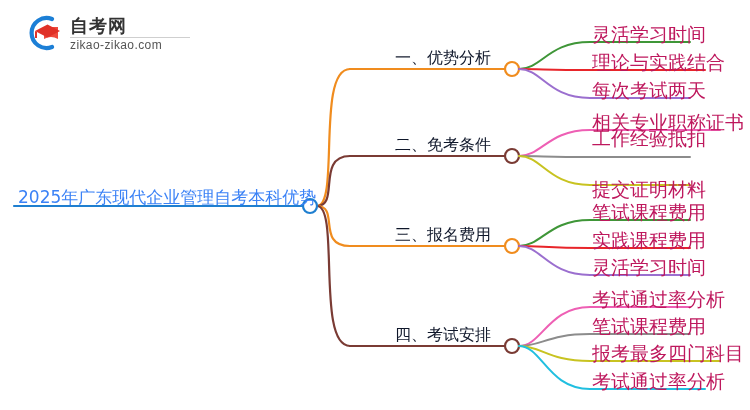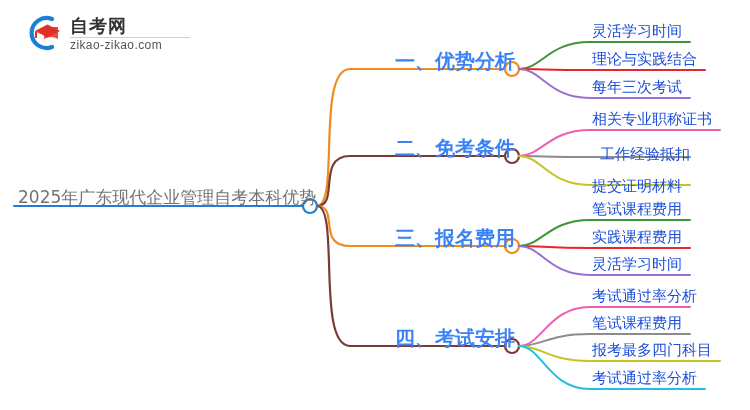--- a/index.html
+++ b/index.html
@@ -75,32 +75,31 @@
 
   
   .node-label {
     position: absolute;
     white-space: nowrap;
     color: #555555;
     font-family: "DejaVu Sans", "Liberation Sans", sans-serif;
   }
   .root-label {
     font-size: 17px;
-    color: #737373;
+    color: #3b82f6;
     left: 18px;
     top: 186px;
   }
   .branch-label {
-    font-size: 20px;
-    color: #3b82f6;
-    font-weight: bold;
+    font-size: 16px;
+    color: #0f172a;
   }
   .leaf-label {
-    font-size: 15px;
-    color: #1d4ed8;
+    font-size: 19px;
+    color: #be185d;
   }
 </style>
 </head>
 <body>
 
 <div id="mindmap">
 
   <div class="logo-block">
     <svg class="logo-mark" viewBox="0 0 42 38">
       <path d="M30 5 A15 15 0 1 0 30 33" fill="none" stroke="#1c7fd6" stroke-width="4.2" stroke-linecap="round"></path>
@@ -155,24 +154,24 @@
       <path d="M590 389 L705 389" fill="none" stroke="#21bfe0" stroke-width="2" stroke-linecap="round"></path>
       <circle cx="310" cy="206" r="7" fill="#ffffff" stroke="#1f7fd0" stroke-width="2.2"></circle>
     </svg>
 
   <div class="node-label root-label">2025年广东现代企业管理自考本科优势</div>
 
   <div id="labels">
       <div class="node-label branch-label" style="left: 395px; top: 48px;">一、优势分析</div>
       <div class="node-label leaf-label" style="left: 592px; top: 22px;">灵活学习时间</div>
       <div class="node-label leaf-label" style="left: 592px; top: 50px;">理论与实践结合</div>
-      <div class="node-label leaf-label" style="left: 592px; top: 78px;">每年三次考试</div>
+      <div class="node-label leaf-label" style="left: 592px; top: 78px;">每次考试两天</div>
       <div class="node-label branch-label" style="left: 395px; top: 135px;">二、免考条件</div>
       <div class="node-label leaf-label" style="left: 592px; top: 110px;">相关专业职称证书</div>
-      <div class="node-label leaf-label" style="left: 592px; top: 145px; margin-left: 8px;">工作经验抵扣</div>
+      <div class="node-label leaf-label" style="left: 592px; top: 126px;">工作经验抵扣</div>
       <div class="node-label leaf-label" style="left: 592px; top: 165px; margin-top: 12px;">提交证明材料</div>
       <div class="node-label branch-label" style="left: 395px; top: 225px;">三、报名费用</div>
       <div class="node-label leaf-label" style="left: 592px; top: 200px;">笔试课程费用</div>
       <div class="node-label leaf-label" style="left: 592px; top: 228px;">实践课程费用</div>
       <div class="node-label leaf-label" style="left: 592px; top: 255px;">灵活学习时间</div>
       <div class="node-label branch-label" style="left: 395px; top: 325px; text-align: right;">四、考试安排</div>
       <div class="node-label leaf-label" style="left: 592px; top: 287px;">考试通过率分析</div>
       <div class="node-label leaf-label" style="left: 592px; top: 314px;">笔试课程费用</div>
       <div class="node-label leaf-label" style="left: 592px; top: 341px;">报考最多四门科目</div>
       <div class="node-label leaf-label" style="left: 592px; top: 369px;">考试通过率分析</div>

